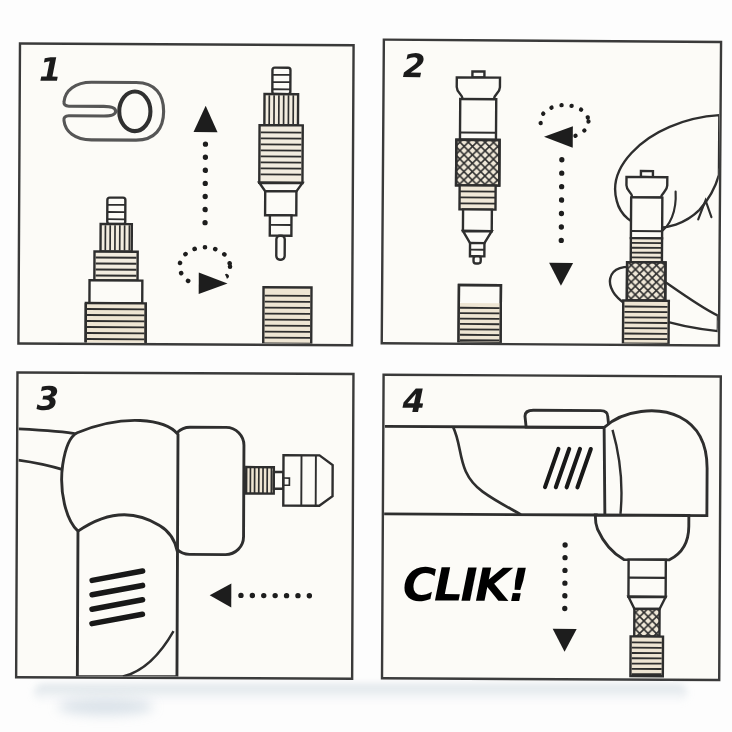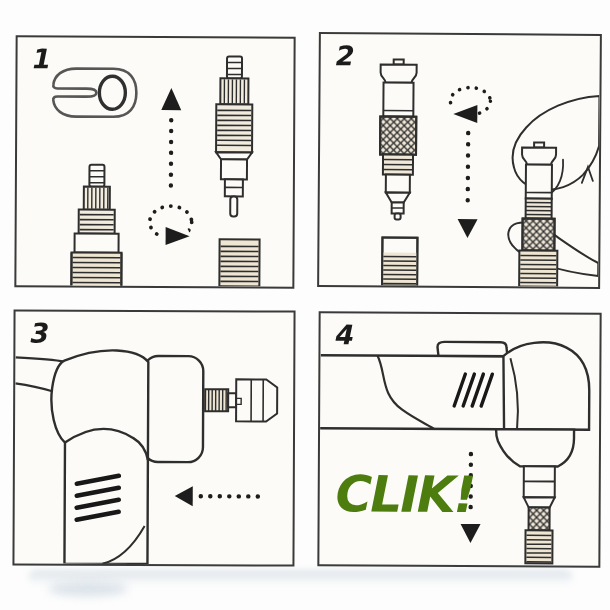--- a/index.html
+++ b/index.html
@@ -30,23 +30,23 @@
   }
   #panel-1{left:15px;top:36px;width:280px;height:252px;transform:rotate(0.3deg);}
   #panel-2{left:318px;top:33px;width:283px;height:255px;transform:rotate(0.4deg);}
   #panel-3{left:13px;top:310px;width:282px;height:256px;transform:rotate(0.25deg);}
   #panel-4{left:318px;top:312px;width:283px;height:255px;transform:rotate(0.3deg);}
   .clik{
     position:absolute;
     left:16px;top:152px;
     font-style:italic;
     font-weight:bold;
-    font-size:50px;
+    font-size:38px;
     letter-spacing:-2px;
-    color:#4d7c0f;
+    color:#000000;
     z-index:3;
   }
   .scan-shadow-bottom{
     position:absolute;left:28px;top:570px;width:545px;height:16px;
     background:linear-gradient(to bottom, rgba(150,172,188,0.32), rgba(170,190,205,0.12) 65%, rgba(255,255,255,0));
     filter:blur(3px);border-radius:8px;pointer-events:none;
   }
   .scan-shadow-left{
     position:absolute;left:48px;top:582px;width:80px;height:14px;
     background:rgba(140,165,190,0.30);

